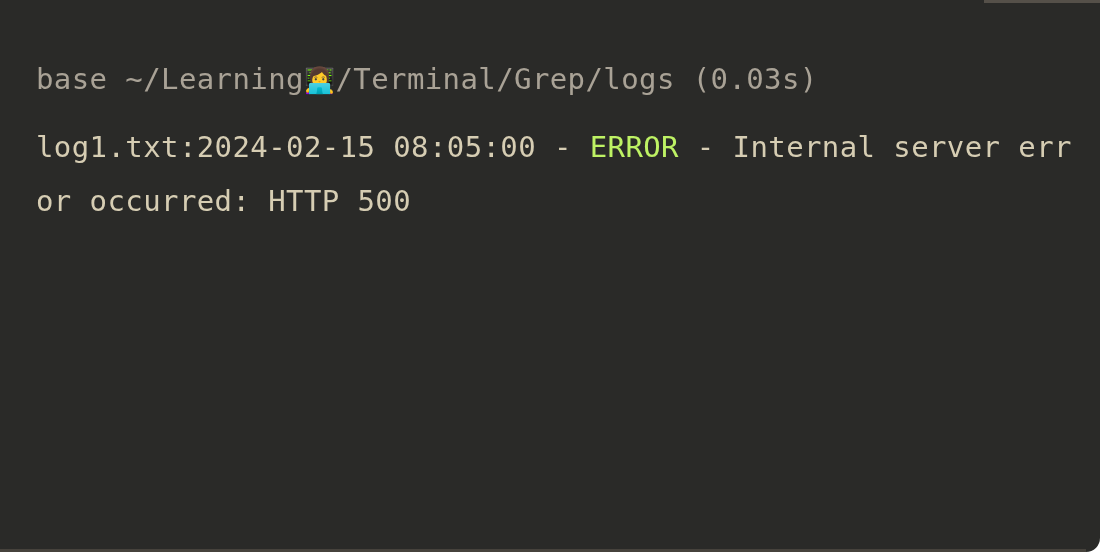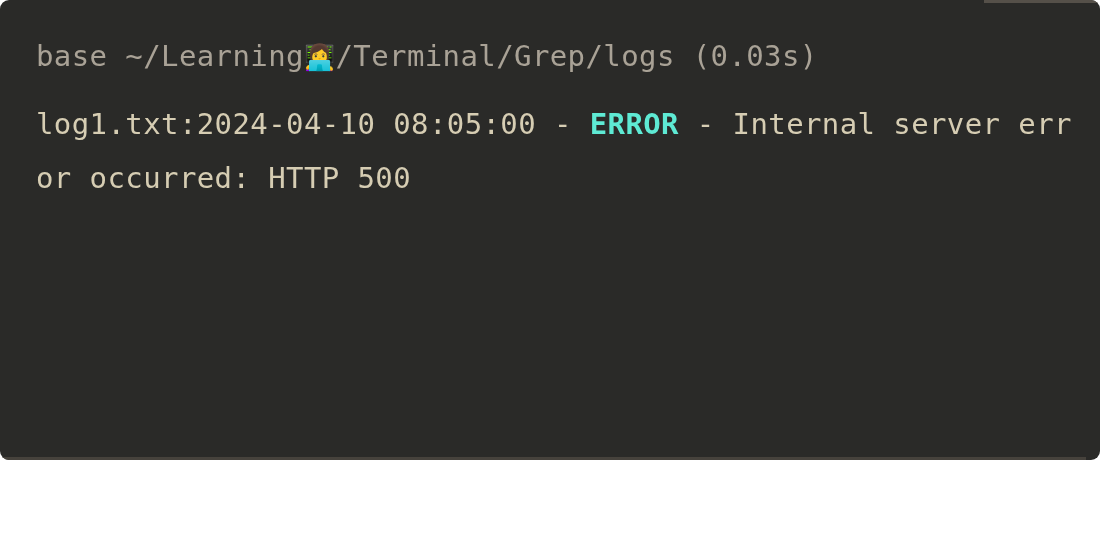--- a/index.html
+++ b/index.html
@@ -10,27 +10,26 @@
   body {
     width: 1100px;
     height: 552px;
     overflow: hidden;
     font-family: "DejaVu Sans Mono", "Liberation Mono", monospace;
   }
 
   #terminal {
     position: relative;
     width: 1100px;
-    height: 460px;
+    height: 552px;
     box-sizing: border-box;
     background: #2a2a28;
     border-bottom-right-radius: 14px;
     overflow: hidden;
-    padding: 29px 24px 0 36px;
-    border-radius: 9px;
+    padding: 52px 24px 0 36px;
   }
 
   
   #terminal::before {
     content: "";
     position: absolute;
     top: 0;
     right: 0;
     width: 116px;
     height: 3px;
@@ -69,29 +68,29 @@
     font-weight: bold;
     margin-bottom: 16px;
     letter-spacing: 1.2px;
   }
 
   .output-line {
     color: #d6cdb3;
   }
 
   .match {
-    color: #5eead4;
-    font-weight: bold;
+    color: #bef264;
+    font-weight: normal;
   }
 </style>
 </head>
 <body>
 
 <div id="terminal">
 
   <div class="term-line prompt-line"><span>base ~/Learning</span><span class="emoji">👩‍💻</span><span>/Terminal/Grep/logs</span><span> </span><span>(0.03s)</span></div>
 
 
-  <div class="term-line output-line"><span>log1.txt:2024-04-10 08:05:00 - </span><span class="match">ERROR</span><span> - Internal server error occurred: HTTP 500</span></div>
+  <div class="term-line output-line"><span>log1.txt:2024-02-15 08:05:00 - </span><span class="match">ERROR</span><span> - Internal server error occurred: HTTP 500</span></div>
 
 
 
 </div>
 
 </body></html>

